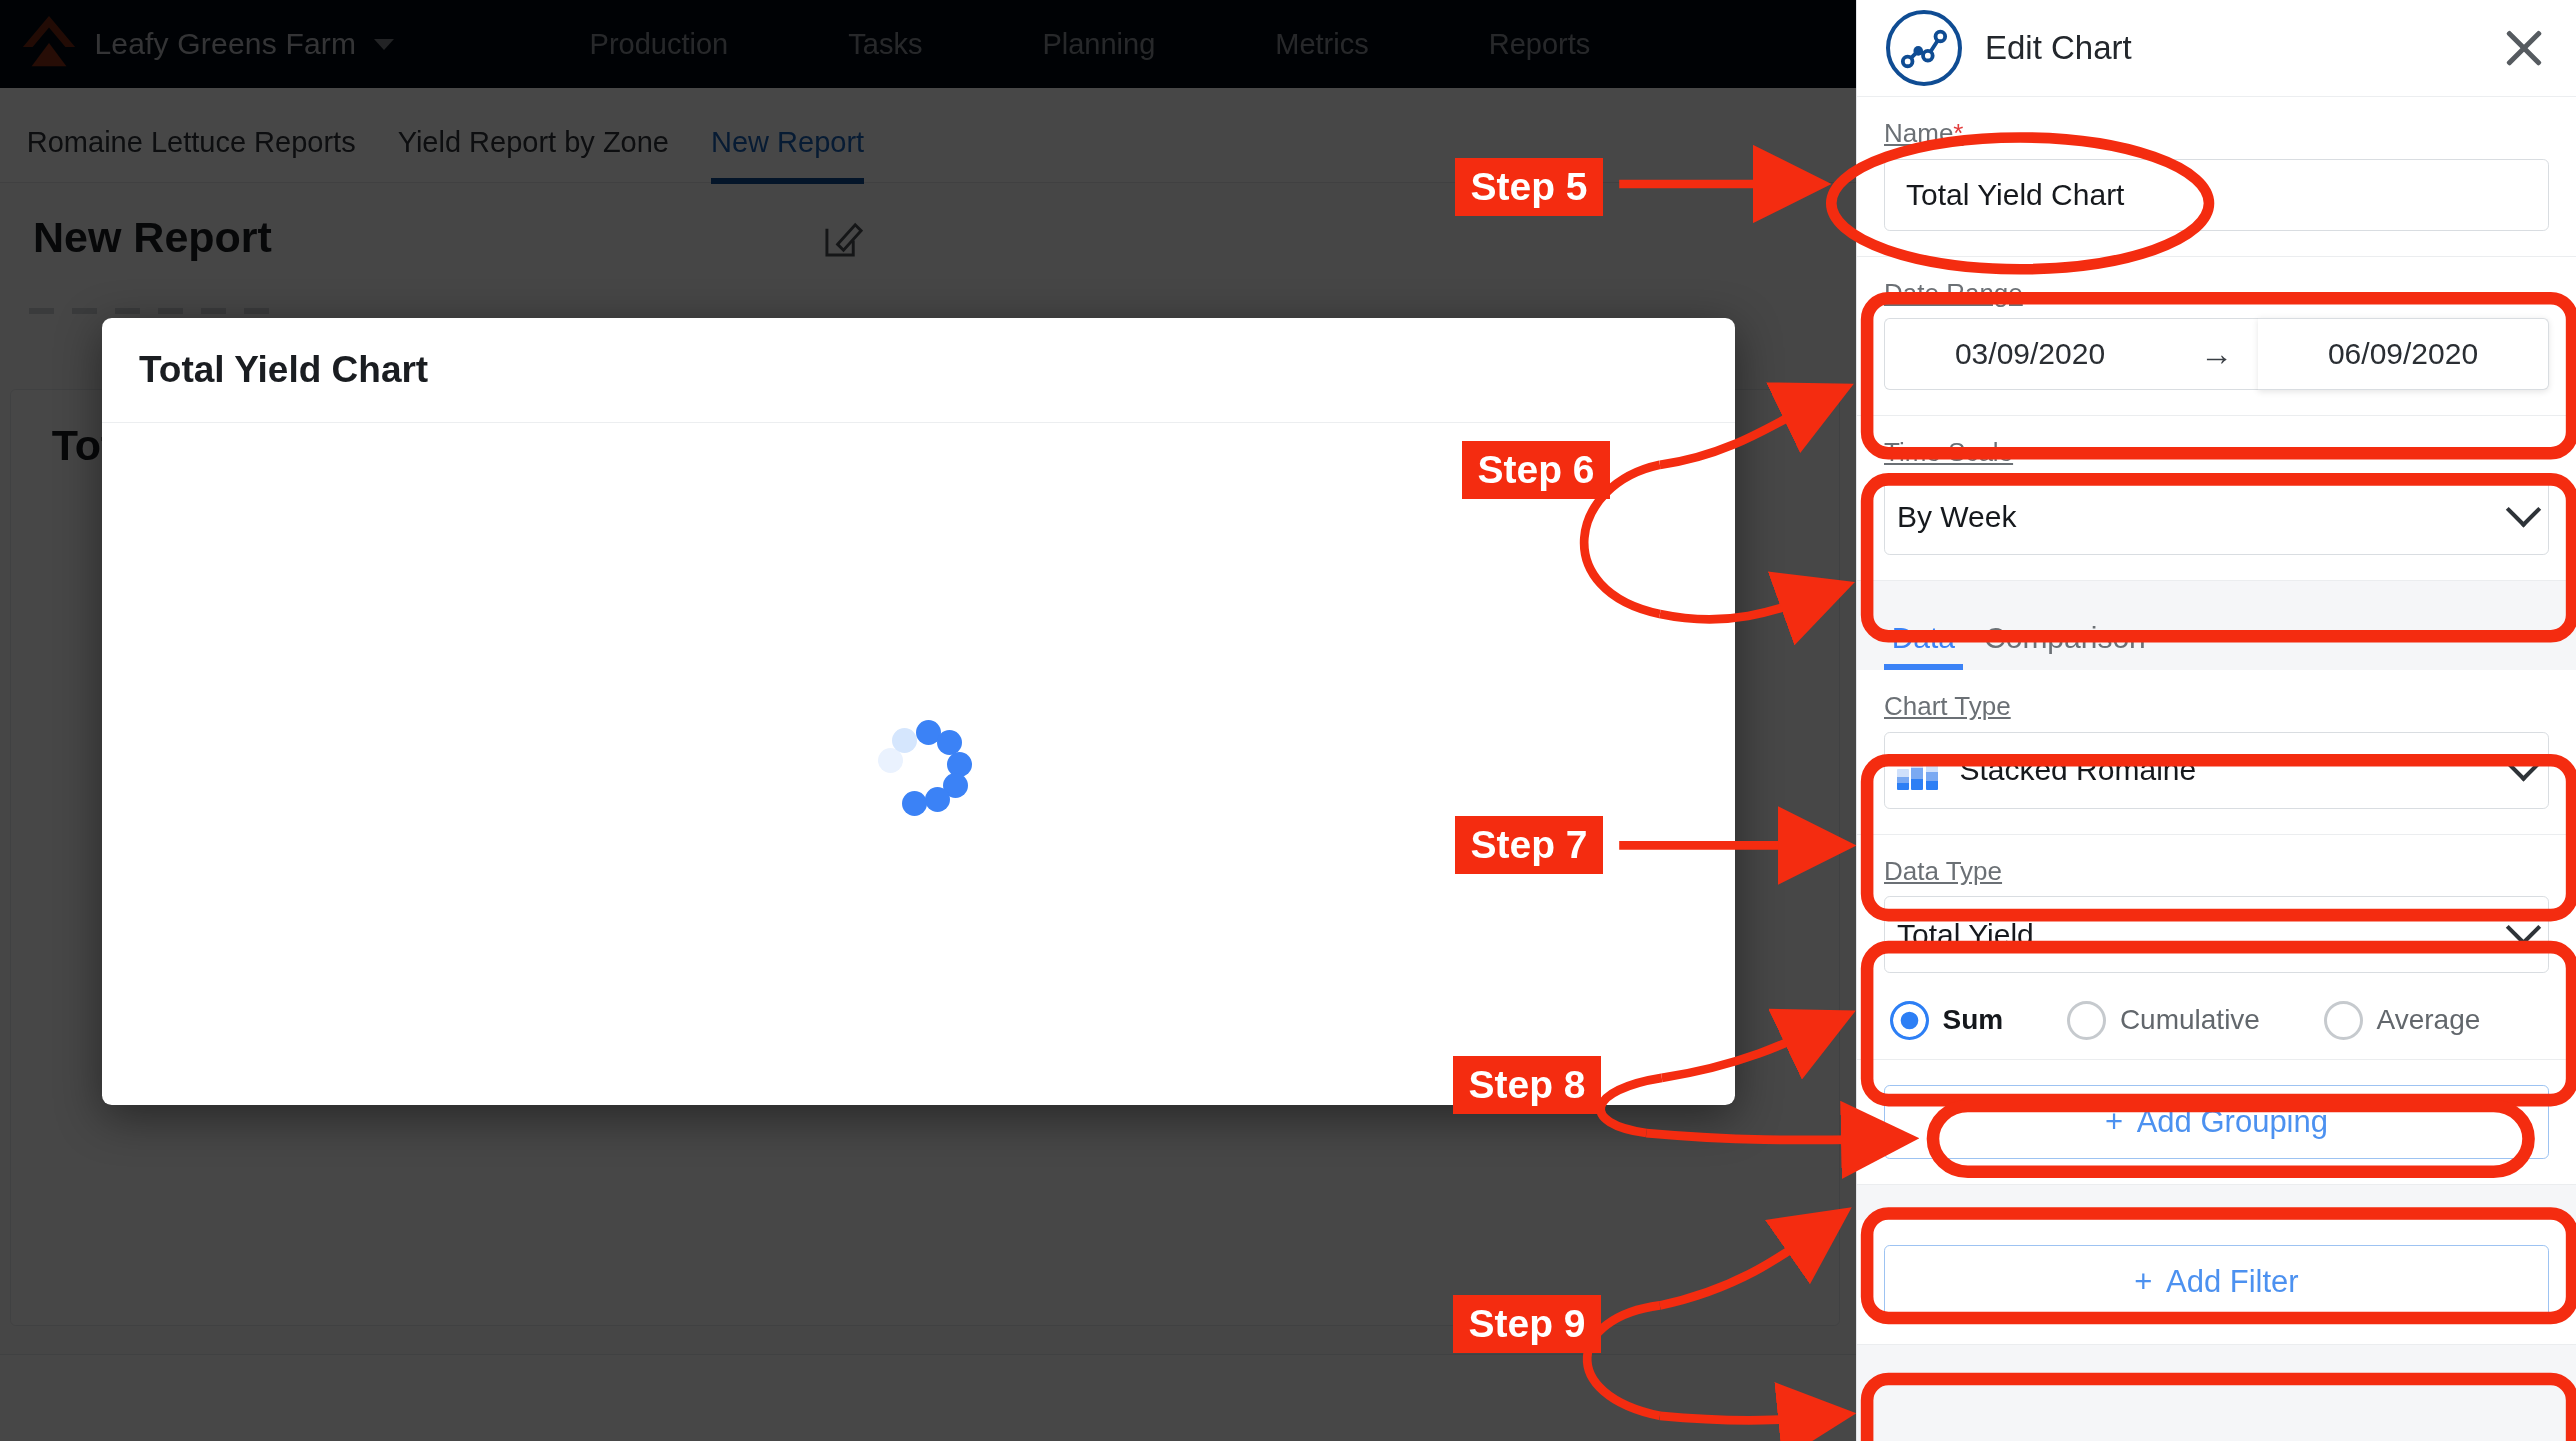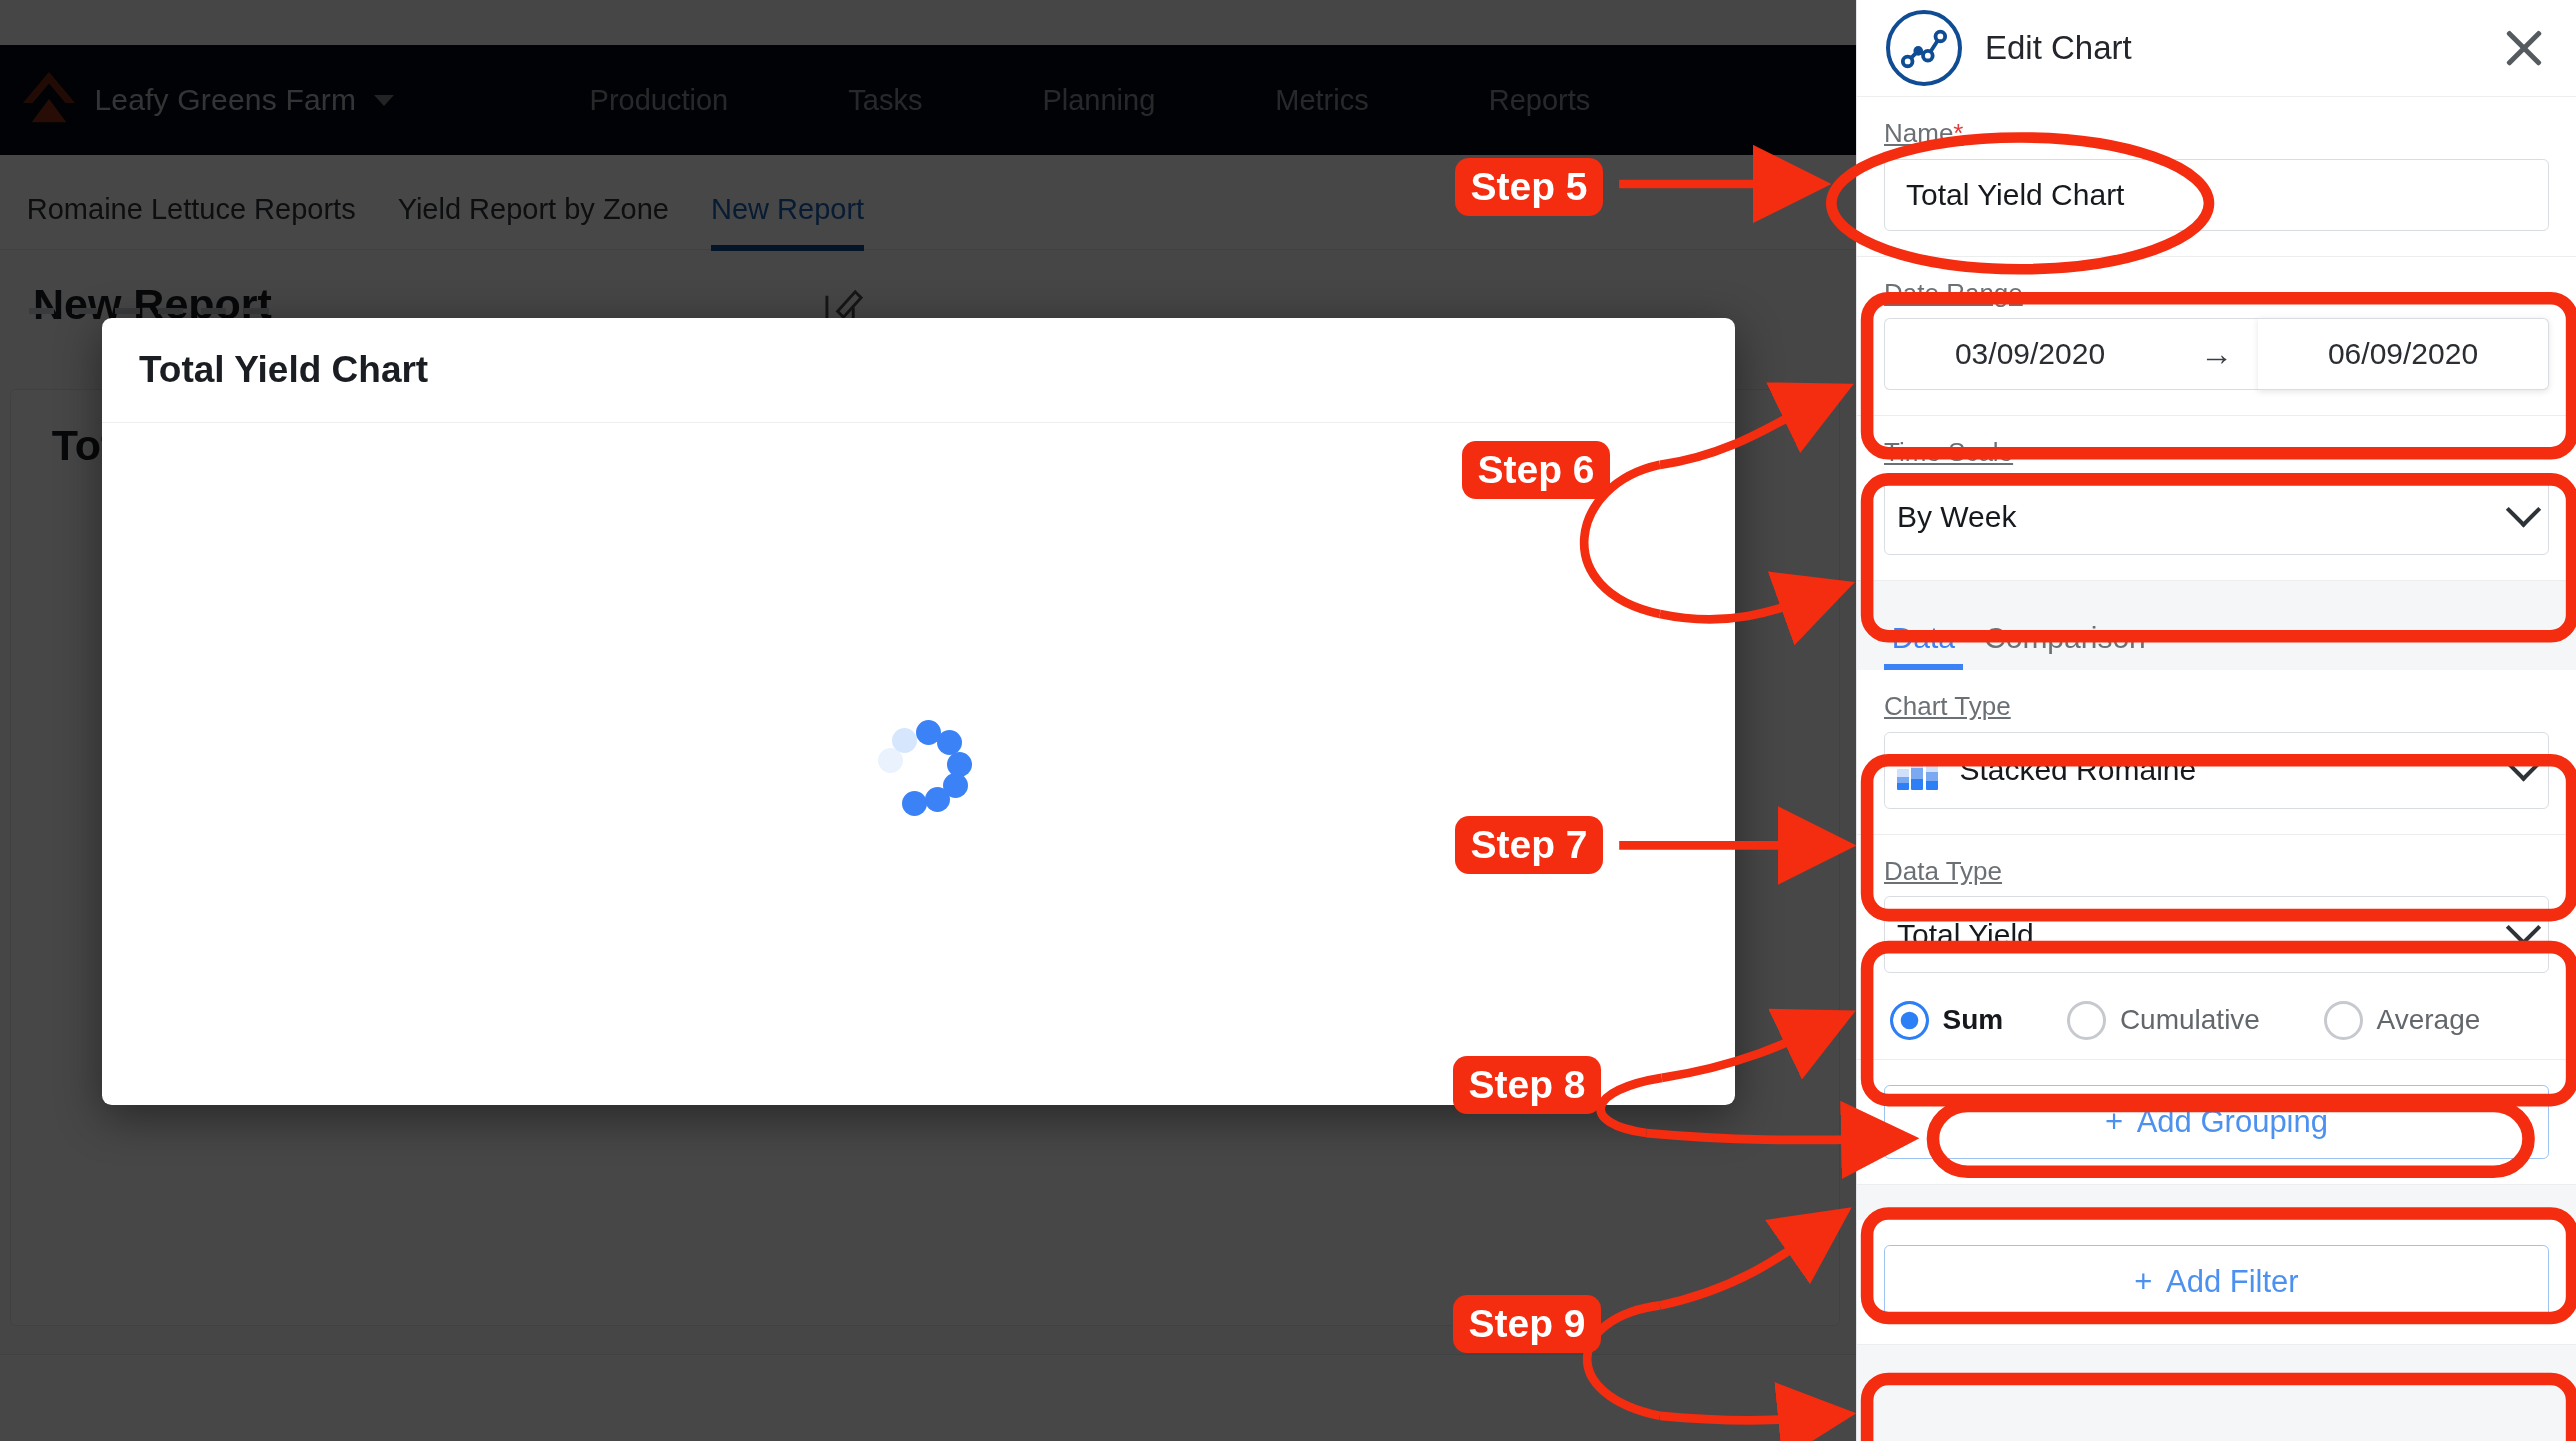--- a/index.html
+++ b/index.html
@@ -13,23 +13,23 @@
   #root { position: relative; width: 2576px; height: 1441px; }
 
   
   .app {
     position: absolute; left: 0; top: 0;
     width: 1856px; height: 1441px;
     background: #fafafa;
     overflow: hidden;
   }
   .topnav {
-    position: relative; height: 110px;
+    position: relative; height: 88px;
     background: #020a14;
-    display: flex; align-items: center; margin-top: 45px;
+    display: flex; align-items: center;
   }
   .brand { display: flex; align-items: center; padding-left: 21px; }
   .logo-mark { width: 56px; height: 60px; position: relative; }
   .brand-name {
     color: #b9bcc0; font-size: 30px; letter-spacing: 0.2px;
     margin-left: 17.4px; font-weight: 400; white-space: nowrap;
   }
   .brand-caret {
     margin-left: 17.4px; width: 0; height: 0;
     border-left: 10.7px solid transparent; border-right: 10.7px solid transparent;
@@ -203,21 +203,21 @@
     width: 100%; height: 74px; border: 1.9px solid #9dc3f2; border-radius: 5.8px;
     background: #fff; color: #4c91f0; font-size: 31px;
     display: flex; align-items: center; justify-content: center; gap: 13.6px;
   }
   .panel-gap { height: 35px; background: #f5f6f8; }
 
   
   .anno { position: absolute; left: 0; top: 0; width: 2576px; height: 1441px; pointer-events: none; }
   .steplabel {
     position: absolute; background: #f42c10; color: #fff;
-    font-size: 39px; font-weight: bold; padding: 6.8px 15.5px; white-space: nowrap; border-radius: 14px;
+    font-size: 39px; font-weight: bold; padding: 6.8px 15.5px; white-space: nowrap;
   }
 </style>
 </head>
 <body>
 
 <div id="root">
 
   <div class="app">
 
     <div class="topnav">

